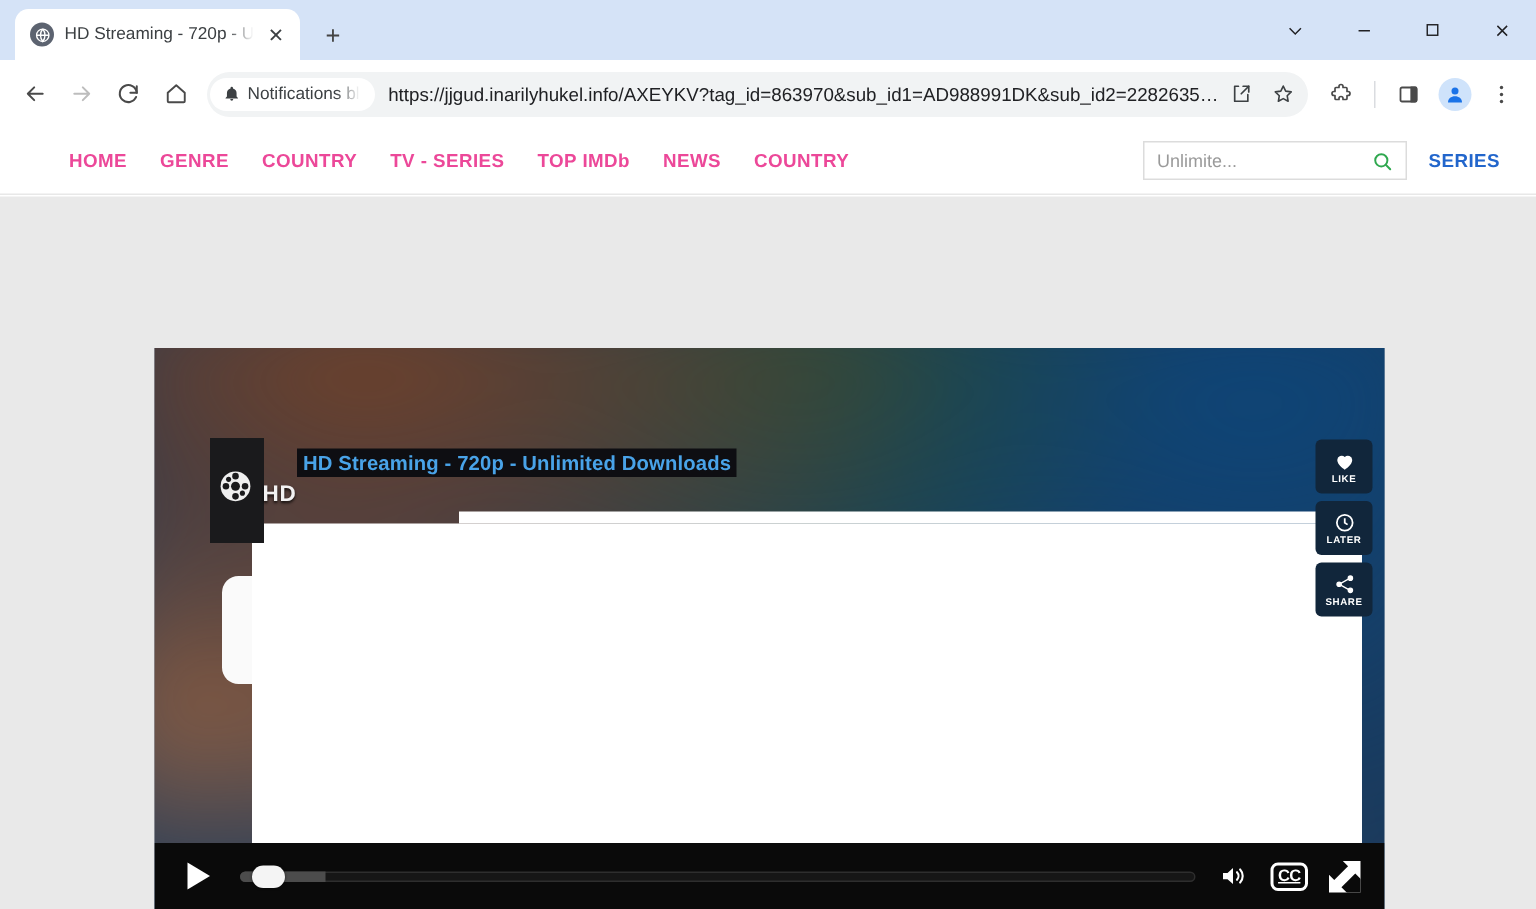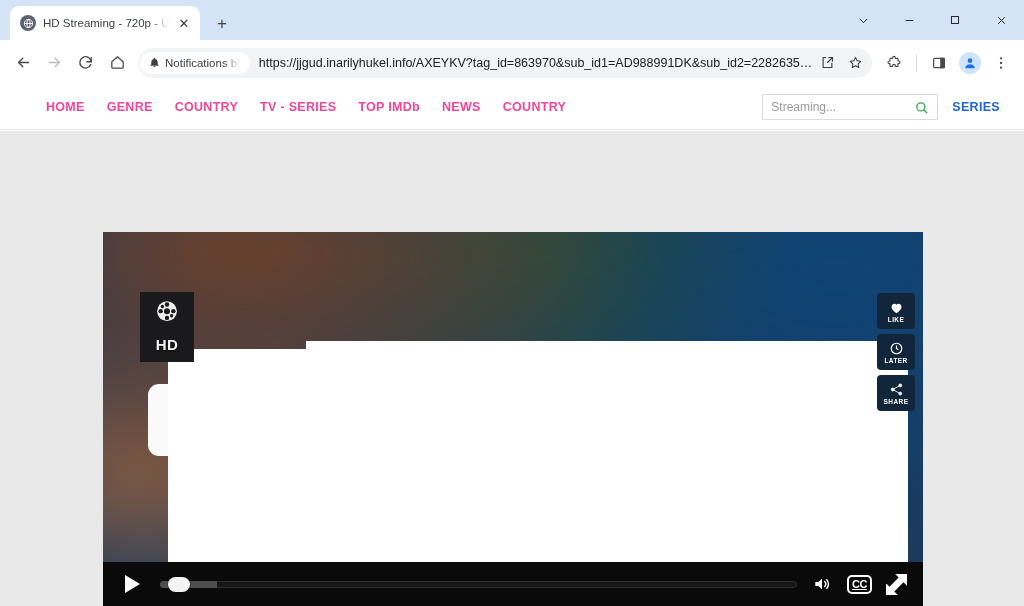--- a/index.html
+++ b/index.html
@@ -257,23 +257,23 @@
     position: absolute;
     left: 65px; top: 117px;
     width: 740px; height: 307px;
     background: #ffffff;
   }
 
   
   .vid-logo {
     position: absolute;
     left: 37px; top: 60px;
-    width: 54px; height: 70px;
+    width: 36px; height: 70px;
     background: #1a1a1c;
-    display: flex; flex-direction: column;
+    display: flex; flex-direction: row;
     align-items: center; justify-content: flex-start;
     padding-top: 5px;
     gap: 1px;
   }
   .vid-logo .hd {
     font-size: 15px; font-weight: 700; color: #f2f2f2;
     letter-spacing: .5px;
     text-shadow: 0 1px 2px rgba(0,0,0,.8);
   }
   .vid-title {
@@ -522,21 +522,21 @@
         <span class="nav-item">HOME</span>
         <span class="nav-item">GENRE</span>
         <span class="nav-item">COUNTRY</span>
         <span class="nav-item">TV - SERIES</span>
         <span class="nav-item">TOP IMDb</span>
         <span class="nav-item">NEWS</span>
         <span class="nav-item">COUNTRY</span>
       </div>
       <div class="header-right">
         <div class="searchbox">
-          <span class="search-ph">Streaming...</span>
+          <span class="search-ph">Unlimite...</span>
           <span class="search-ico">
             <svg width="15" height="15" viewBox="0 0 24 24" fill="none" stroke="currentColor" stroke-width="2.1" stroke-linecap="round">
                 <circle cx="11" cy="11" r="6.5"></circle>
                 <path d="M16 16l4.5 4.5"></path>
               </svg>
           </span>
         </div>
         <span class="login">SERIES</span>
       </div>
     </div>
@@ -560,20 +560,21 @@
               <circle cx="24" cy="29.5" r="3.1" fill="#1a1a1c"></circle>
               <circle cx="15" cy="20" r="3.1" fill="#1a1a1c"></circle>
               <circle cx="33" cy="20" r="3.1" fill="#1a1a1c"></circle>
               <circle cx="17.5" cy="13.5" r="2.4" fill="#1a1a1c"></circle>
               <circle cx="30.5" cy="26.5" r="2.4" fill="#1a1a1c"></circle>
             </svg>
           </span>
           <span class="hd">HD</span>
         </div>
 
+        <div class="vid-title">HD Streaming - 720p - Unlimited Downloads</div>
 
         <div class="actions">
           <div class="act">
             <span class="glyph">
               <svg width="15" height="15" viewBox="0 0 24 24" fill="currentColor">
                   <path d="M12 21s-8-4.9-8-10.3A4.7 4.7 0 0 1 12 7.5 4.7 4.7 0 0 1 20 10.7C20 16.1 12 21 12 21z"></path>
                 </svg>
             </span>
             <span class="lbl">LIKE</span>
           </div>

